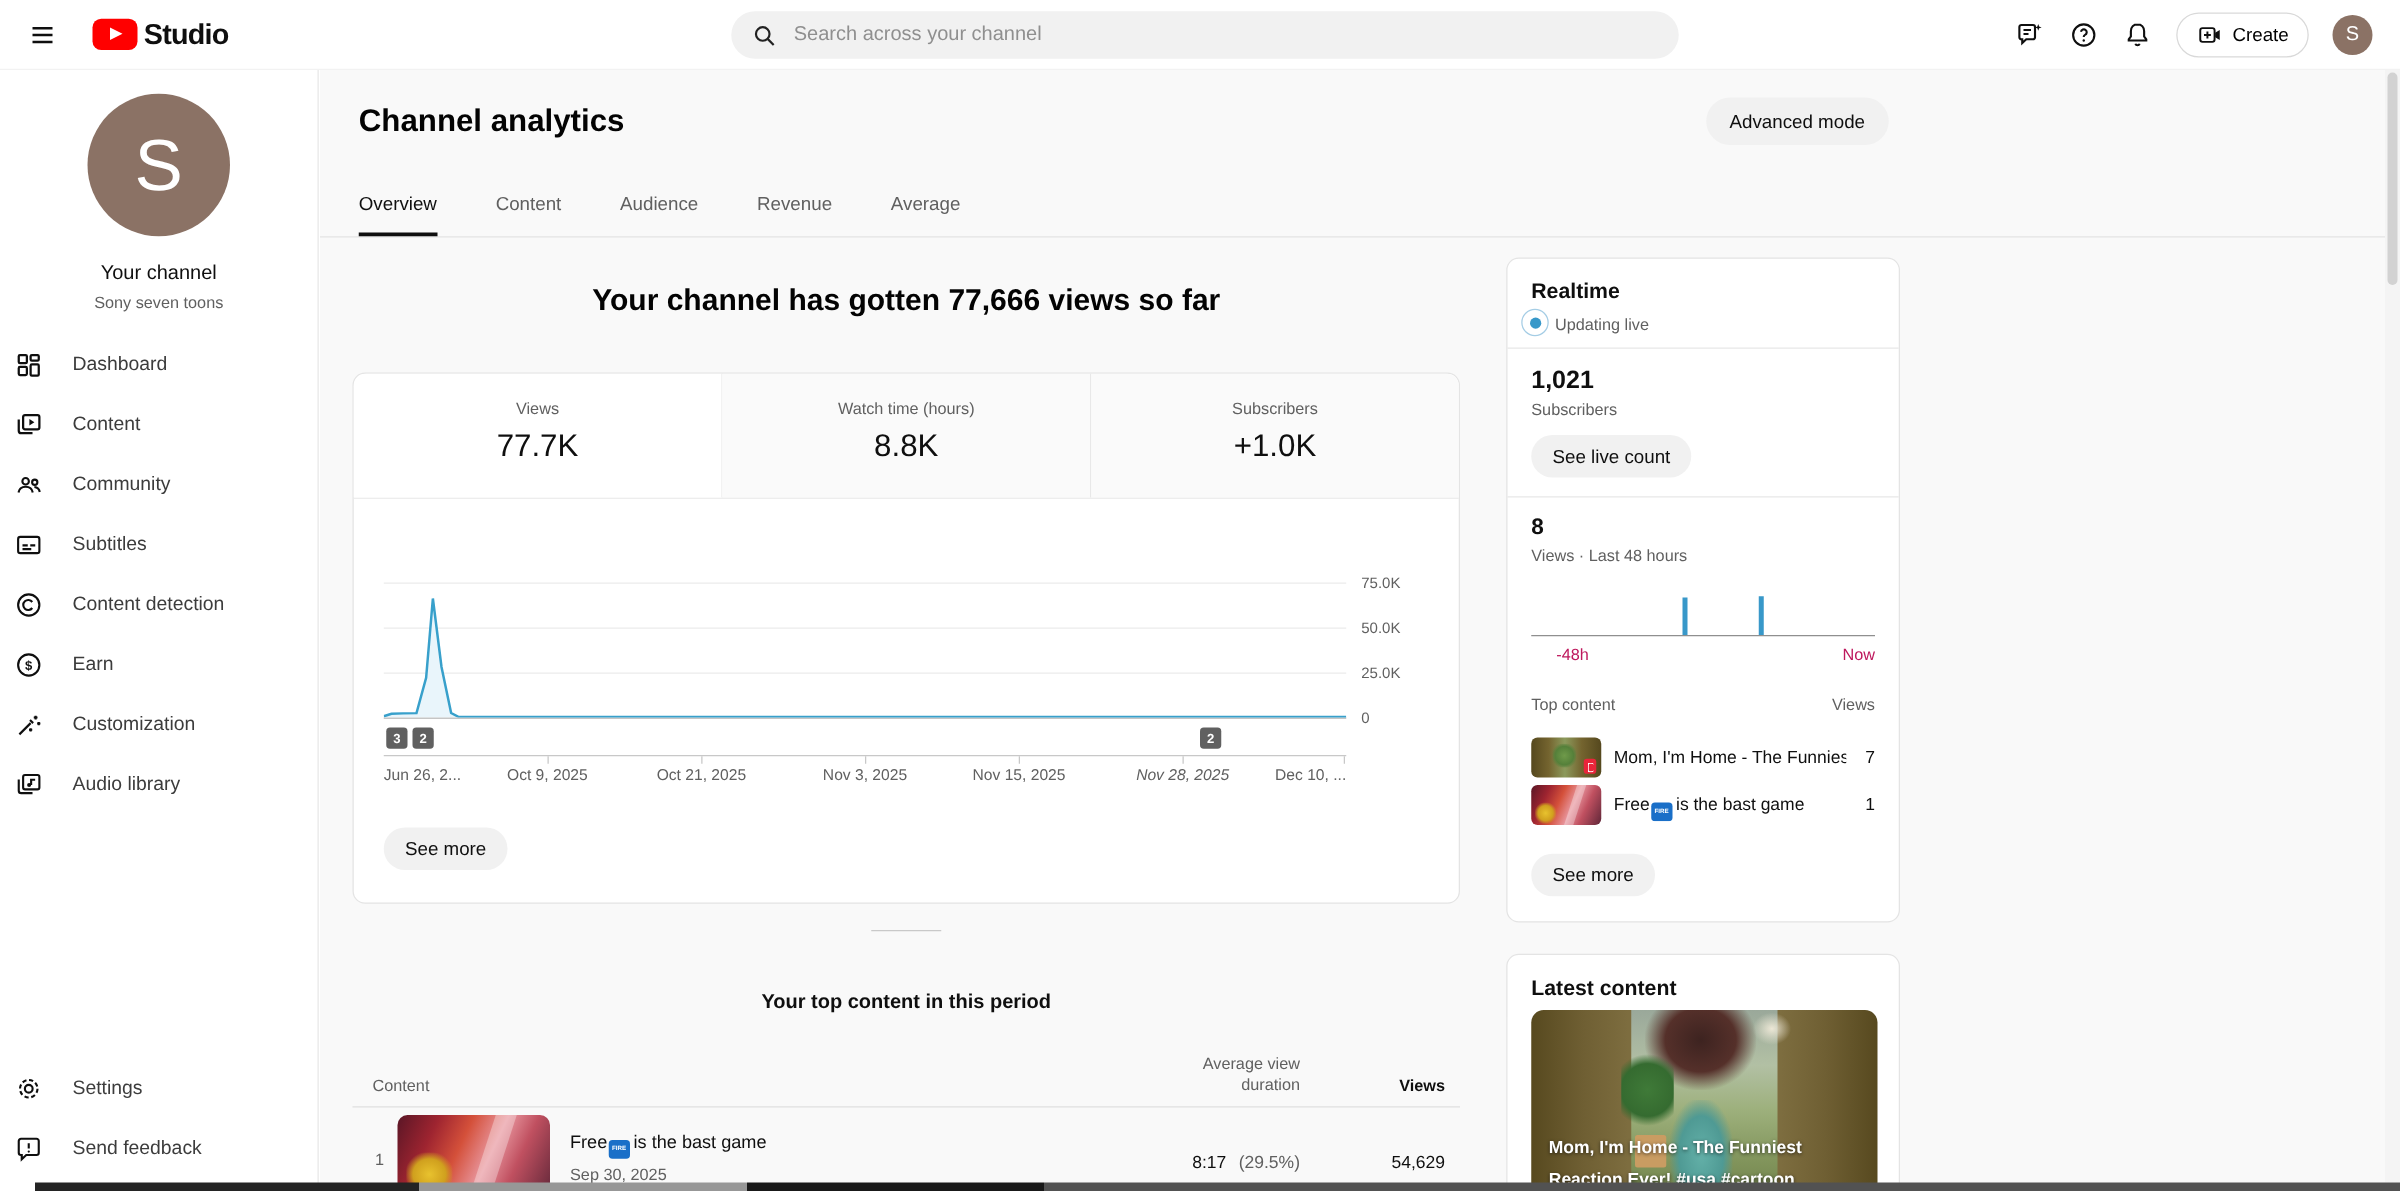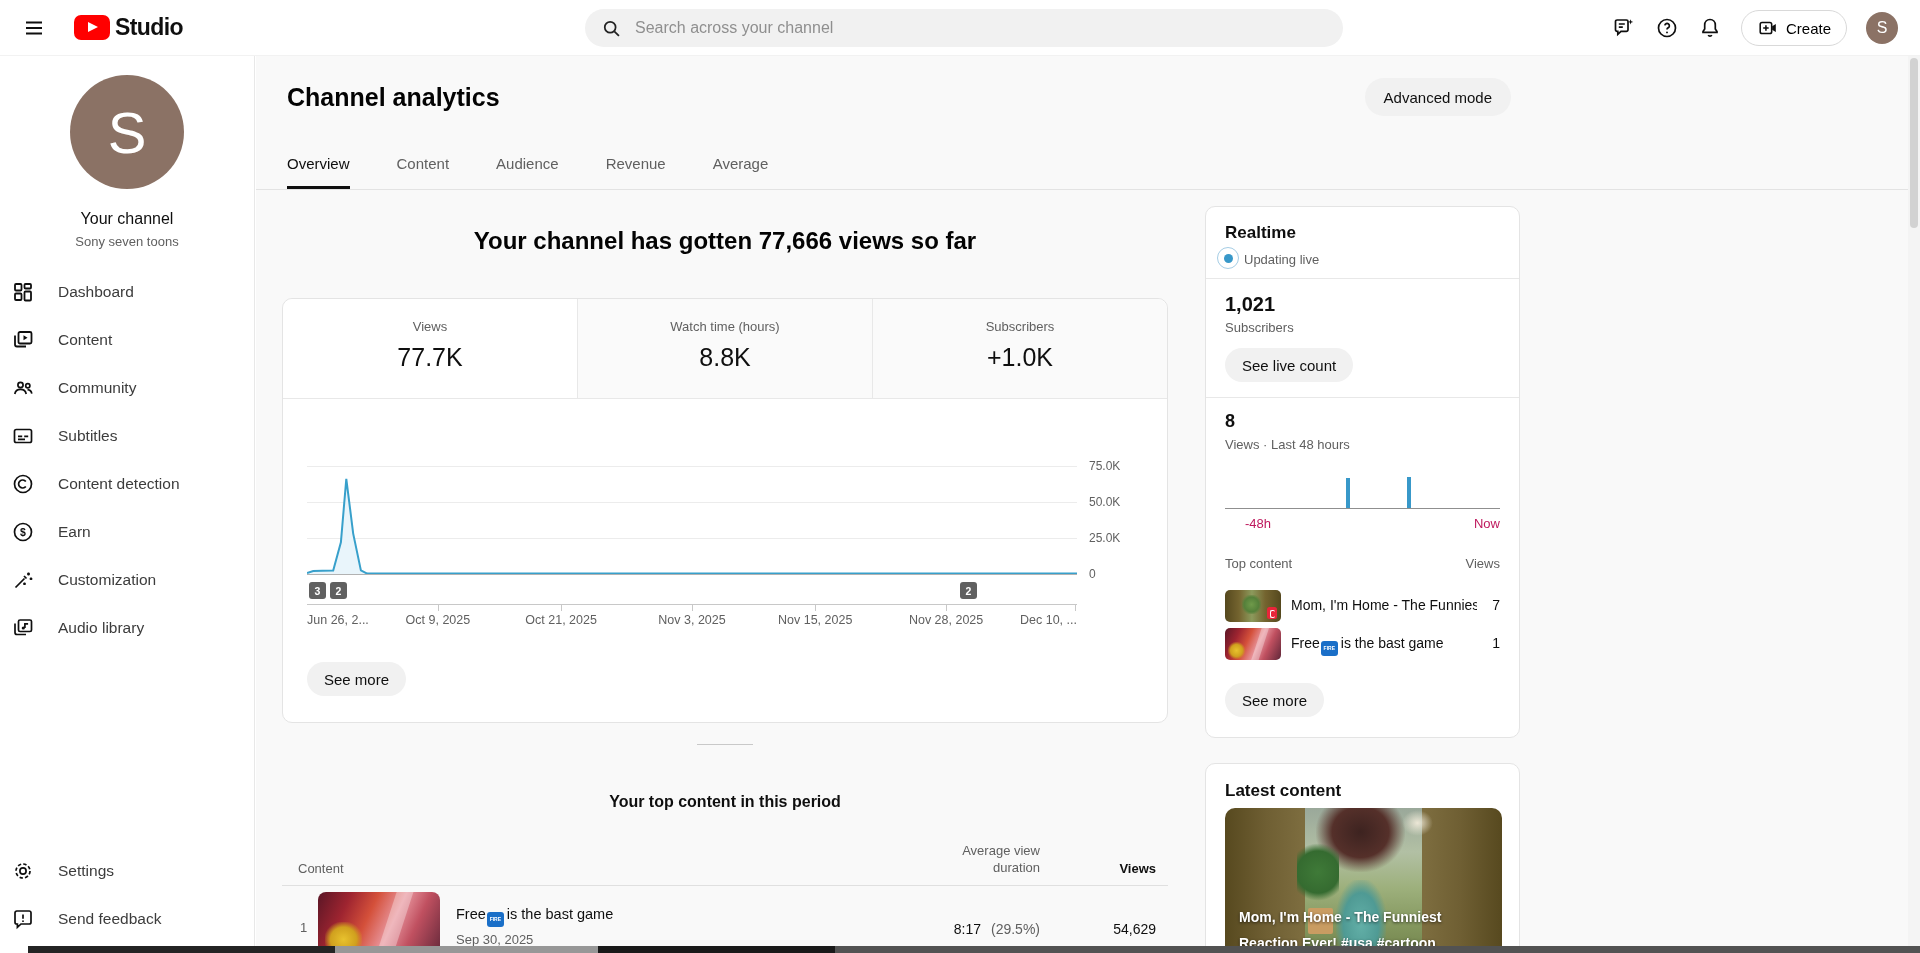--- a/index.html
+++ b/index.html
@@ -84,21 +84,21 @@
   .y-label { position:absolute; left:0; transform:translateY(-50%); font-size:12px; color:#606060; }
   .marker { position:absolute; top:283px; width:17px; height:17px; background:#606060; color:#fff;
             border-radius:3px; font-size:10.5px; font-weight:700; display:flex; align-items:center;
             justify-content:center; cursor:pointer; }
   .marker.m0 { left:26px; } .marker.m1 { left:47px; } .marker.m2 { left:677px; }
   .x-axis { position:absolute; left:24px; top:305px; width:770px; border-top:1px solid #c8c8c8; height:7px; }
   .x-tick { position:absolute; top:0; width:1px; height:6px; background:#c8c8c8; }
   .x-labels { position:absolute; left:24px; top:314px; width:770px; height:16px; font-size:12.5px; color:#606060; }
   .xlab { position:absolute; top:0; transform:translateX(-50%); white-space:nowrap; }
   .xlab.first { left:0; transform:none; }
-  .xlab.l1 { left:17%; } .xlab.l2 { left:33%; } .xlab.l3 { left:50%; } .xlab.l4 { left:66%; } .xlab.l5 { left:83%; }
+  .xlab.l1 { left:17%; } .xlab.l2 { left:33%; } .xlab.l3 { left:50%; } .xlab.l4 { left:66%; } .xlab.l5 { left:83%;font-style:italic; }
   .xlab.last { left:auto; right:0; transform:none; }
   .pill-btn { height:34px; border:none; border-radius:17px; background:#f1f1f1; font-size:15px; font-weight:500;
               padding:0 17px; cursor:pointer; font-family:"Liberation Sans",sans-serif; color:#0f0f0f; }
   .card-see-more { position:absolute; left:24px; top:363px; }
 
   .section-divider { position:absolute; top:553px; left:441px; width:56px; height:1px; background:#c9c9c9; }
   .tc-title { position:absolute; top:602px; left:26px; width:886px; text-align:center; font-size:16px; font-weight:700; }
 
   
   .tc-table { position:absolute; top:655px; left:26px; width:886px; }

